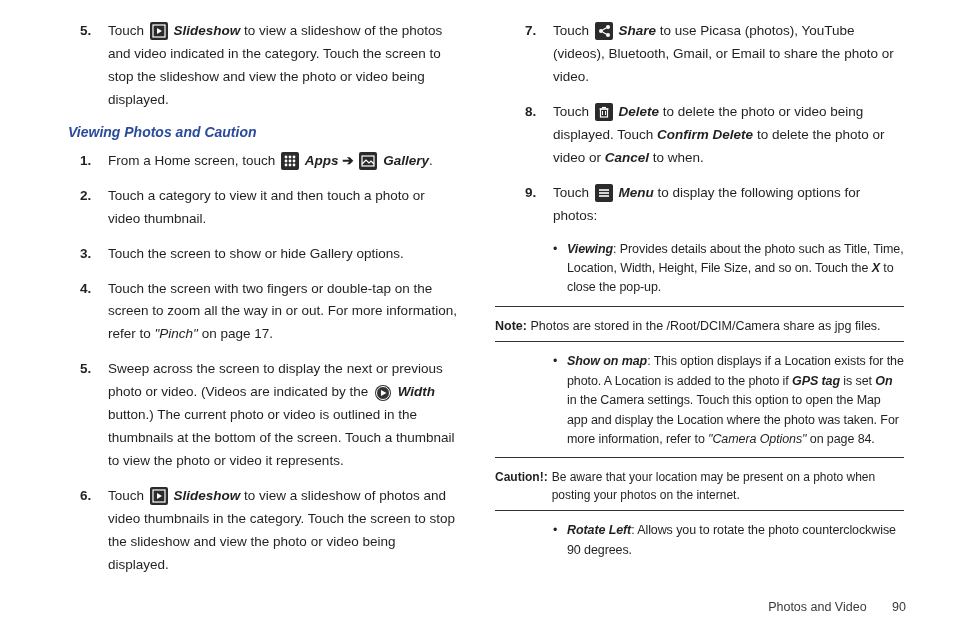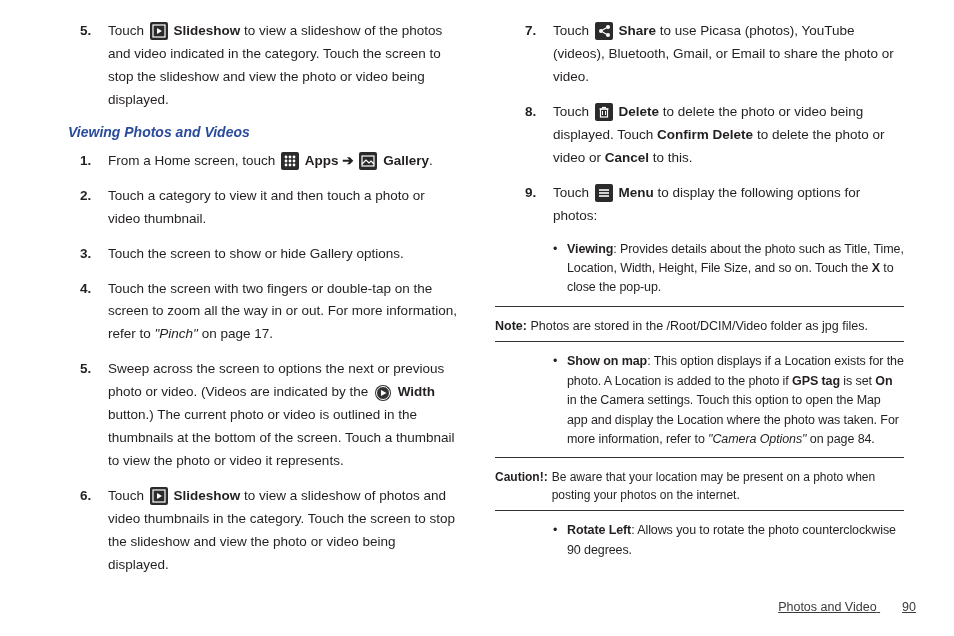--- a/index.html
+++ b/index.html
@@ -22,21 +22,21 @@
   .num-item { display: flex; margin-bottom: 12px; line-height: 1.7; font-size: 13.5px; }
   .num { font-weight: bold; width: 28px; flex-shrink: 0; text-align: left; margin-left: 30px; }
   .num-body { flex: 1; }
   .sub-heading {
     color: #2a4b9b;
     font-weight: bold;
     font-style: italic;
     font-size: 14px;
     margin: 6px 0 10px 18px;
   }
-  .bold { font-weight: bold; }
+  .bold { font-weight: bold; font-style: italic; }
   .ital { font-style: italic; }
   .icon {
     display: inline-block;
     vertical-align: middle;
     width: 18px; height: 18px;
     position: relative;
     margin: 0 2px;
   }
   .icon svg { width: 100%; height: 100%; display: block; }
   .arrow { font-weight: bold; }
@@ -45,24 +45,23 @@
   .note-row { font-size: 12.5px; margin: 6px 0; line-height: 1.5; }
   .note-row .note-label { font-weight: bold; }
   .note-body-indent { display: inline; }
   .caution-row { font-size: 12px; margin: 6px 0; line-height: 1.5; display:flex;}
   .caution-row .clabel { font-weight: bold; flex-shrink:0;}
   .caution-row .cbody { padding-left:4px;}
   hr.sep { border: none; border-top: 1px solid #333; margin: 6px 0 10px 0; }
   .footer {
     position: absolute;
     bottom: 22px;
-    right: 38px;
+    right: 48px;
     font-size: 12.5px;
     color: #3a3a3a;
-    text-decoration: underline;
   }
   .footer .pnum { margin-left: 22px; }
   .cond { letter-spacing: -0.1px; }
 </style>
 </head>
 <body>
 
 <div class="page">
 
   <div class="col col-left">
@@ -76,21 +75,21 @@
               <rect x="0" y="0" width="18" height="18" rx="2" fill="#2b2b2b"></rect>
               <rect x="3" y="3" width="12" height="12" fill="none" stroke="#fff" stroke-width="1.2"></rect>
               <polygon points="7,6 7,12 12,9" fill="#fff"></polygon>
             </svg>
         </span>
         <span class="bold">Slideshow</span>
         <span> to view a slideshow of the photos and video indicated in the category. Touch the screen to stop the slideshow and view the photo or video being displayed.</span>
       </div>
     </div>
 
-    <div class="sub-heading">Viewing Photos and Videos</div>
+    <div class="sub-heading">Viewing Photos and Caution</div>
 
     <div class="num-item">
       <div class="num">1.</div>
       <div class="num-body">
         <span>From a Home screen, touch </span>
         <span class="icon">
           <svg viewBox="0 0 18 18">
               <rect width="18" height="18" rx="2" fill="#2b2b2b"></rect>
           <circle cx="5" cy="5" r="1.4" fill="#fff"></circle>
               <circle cx="9" cy="5" r="1.4" fill="#fff"></circle>
@@ -129,21 +128,21 @@
     <div class="num-item">
       <div class="num">4.</div>
       <div class="num-body">
         <span>Touch the screen with two fingers or double-tap on the screen to zoom all the way in or out. For more information, refer to </span><span class="ital">"Pinch" </span><span> on page 17.</span>
       </div>
     </div>
 
     <div class="num-item">
       <div class="num">5.</div>
       <div class="num-body">
-        <span>Sweep across the screen to options the next or previous photo or video. (Videos are indicated by the </span>
+        <span>Sweep across the screen to display the next or previous photo or video. (Videos are indicated by the </span>
         <span class="icon">
           <svg viewBox="0 0 18 18">
               <circle cx="9" cy="9" r="8" fill="#333"></circle>
               <circle cx="9" cy="9" r="6.5" fill="none" stroke="#fff" stroke-width="1"></circle>
               <polygon points="7,6 7,12 12.5,9" fill="#fff"></polygon>
             </svg>
         </span>
         <span class="bold">Width</span>
         <span> button.) The current photo or video is outlined in the thumbnails at the bottom of the screen. Touch a thumbnail to view the photo or video it represents.</span>
       </div>
@@ -199,21 +198,21 @@
               <line x1="7" y1="4.5" x2="11" y2="4.5" stroke="#fff" stroke-width="1.2"></line>
               <line x1="7.5" y1="8" x2="7.5" y2="12" stroke="#fff" stroke-width="1"></line>
               <line x1="10.5" y1="8" x2="10.5" y2="12" stroke="#fff" stroke-width="1"></line>
             </svg>
         </span>
         <span class="bold">Delete</span>
         <span> to delete the photo or video being displayed. Touch </span>
         <span class="bold">Confirm Delete</span>
         <span> to delete the photo or video or </span>
         <span class="bold">Cancel</span>
-        <span> to this.</span>
+        <span> to when.</span>
       </div>
     </div>
 
     <div class="num-item">
       <div class="num">9.</div>
       <div class="num-body">
         <span>Touch </span>
         <span class="icon">
           <svg viewBox="0 0 18 18">
               <rect width="18" height="18" rx="2" fill="#2b2b2b"></rect>
@@ -229,21 +228,21 @@
 
     <div class="bullet-item cond">
       <div class="dot">•</div>
       <div>
         <span class="bold">Viewing</span><span>: Provides details about the photo such as Title, Time, Location, Width, Height, File Size, and so on. Touch the </span><span class="bold">X</span><span> to close the pop-up.</span>
       </div>
     </div>
 
     <hr class="sep">
     <div class="note-row">
-      <span class="note-label">Note:</span><span class="note-body-indent"> Photos are stored in the /Root/DCIM/Video folder as jpg files.</span>
+      <span class="note-label">Note:</span><span class="note-body-indent"> Photos are stored in the /Root/DCIM/Camera share as jpg files.</span>
     </div>
     <hr class="sep">
 
     <div class="bullet-item cond">
       <div class="dot">•</div>
       <div>
         <span class="bold">Show on map</span><span>: This option displays if a Location exists for the photo. A Location is added to the photo if </span><span class="bold">GPS tag</span><span> is set </span><span class="bold">On</span><span> in the Camera settings. Touch this option to open the Map app and display the Location where the photo was taken. For more information, refer to </span><span class="ital">"Camera Options" </span><span> on page 84.</span>
       </div>
     </div>
 

